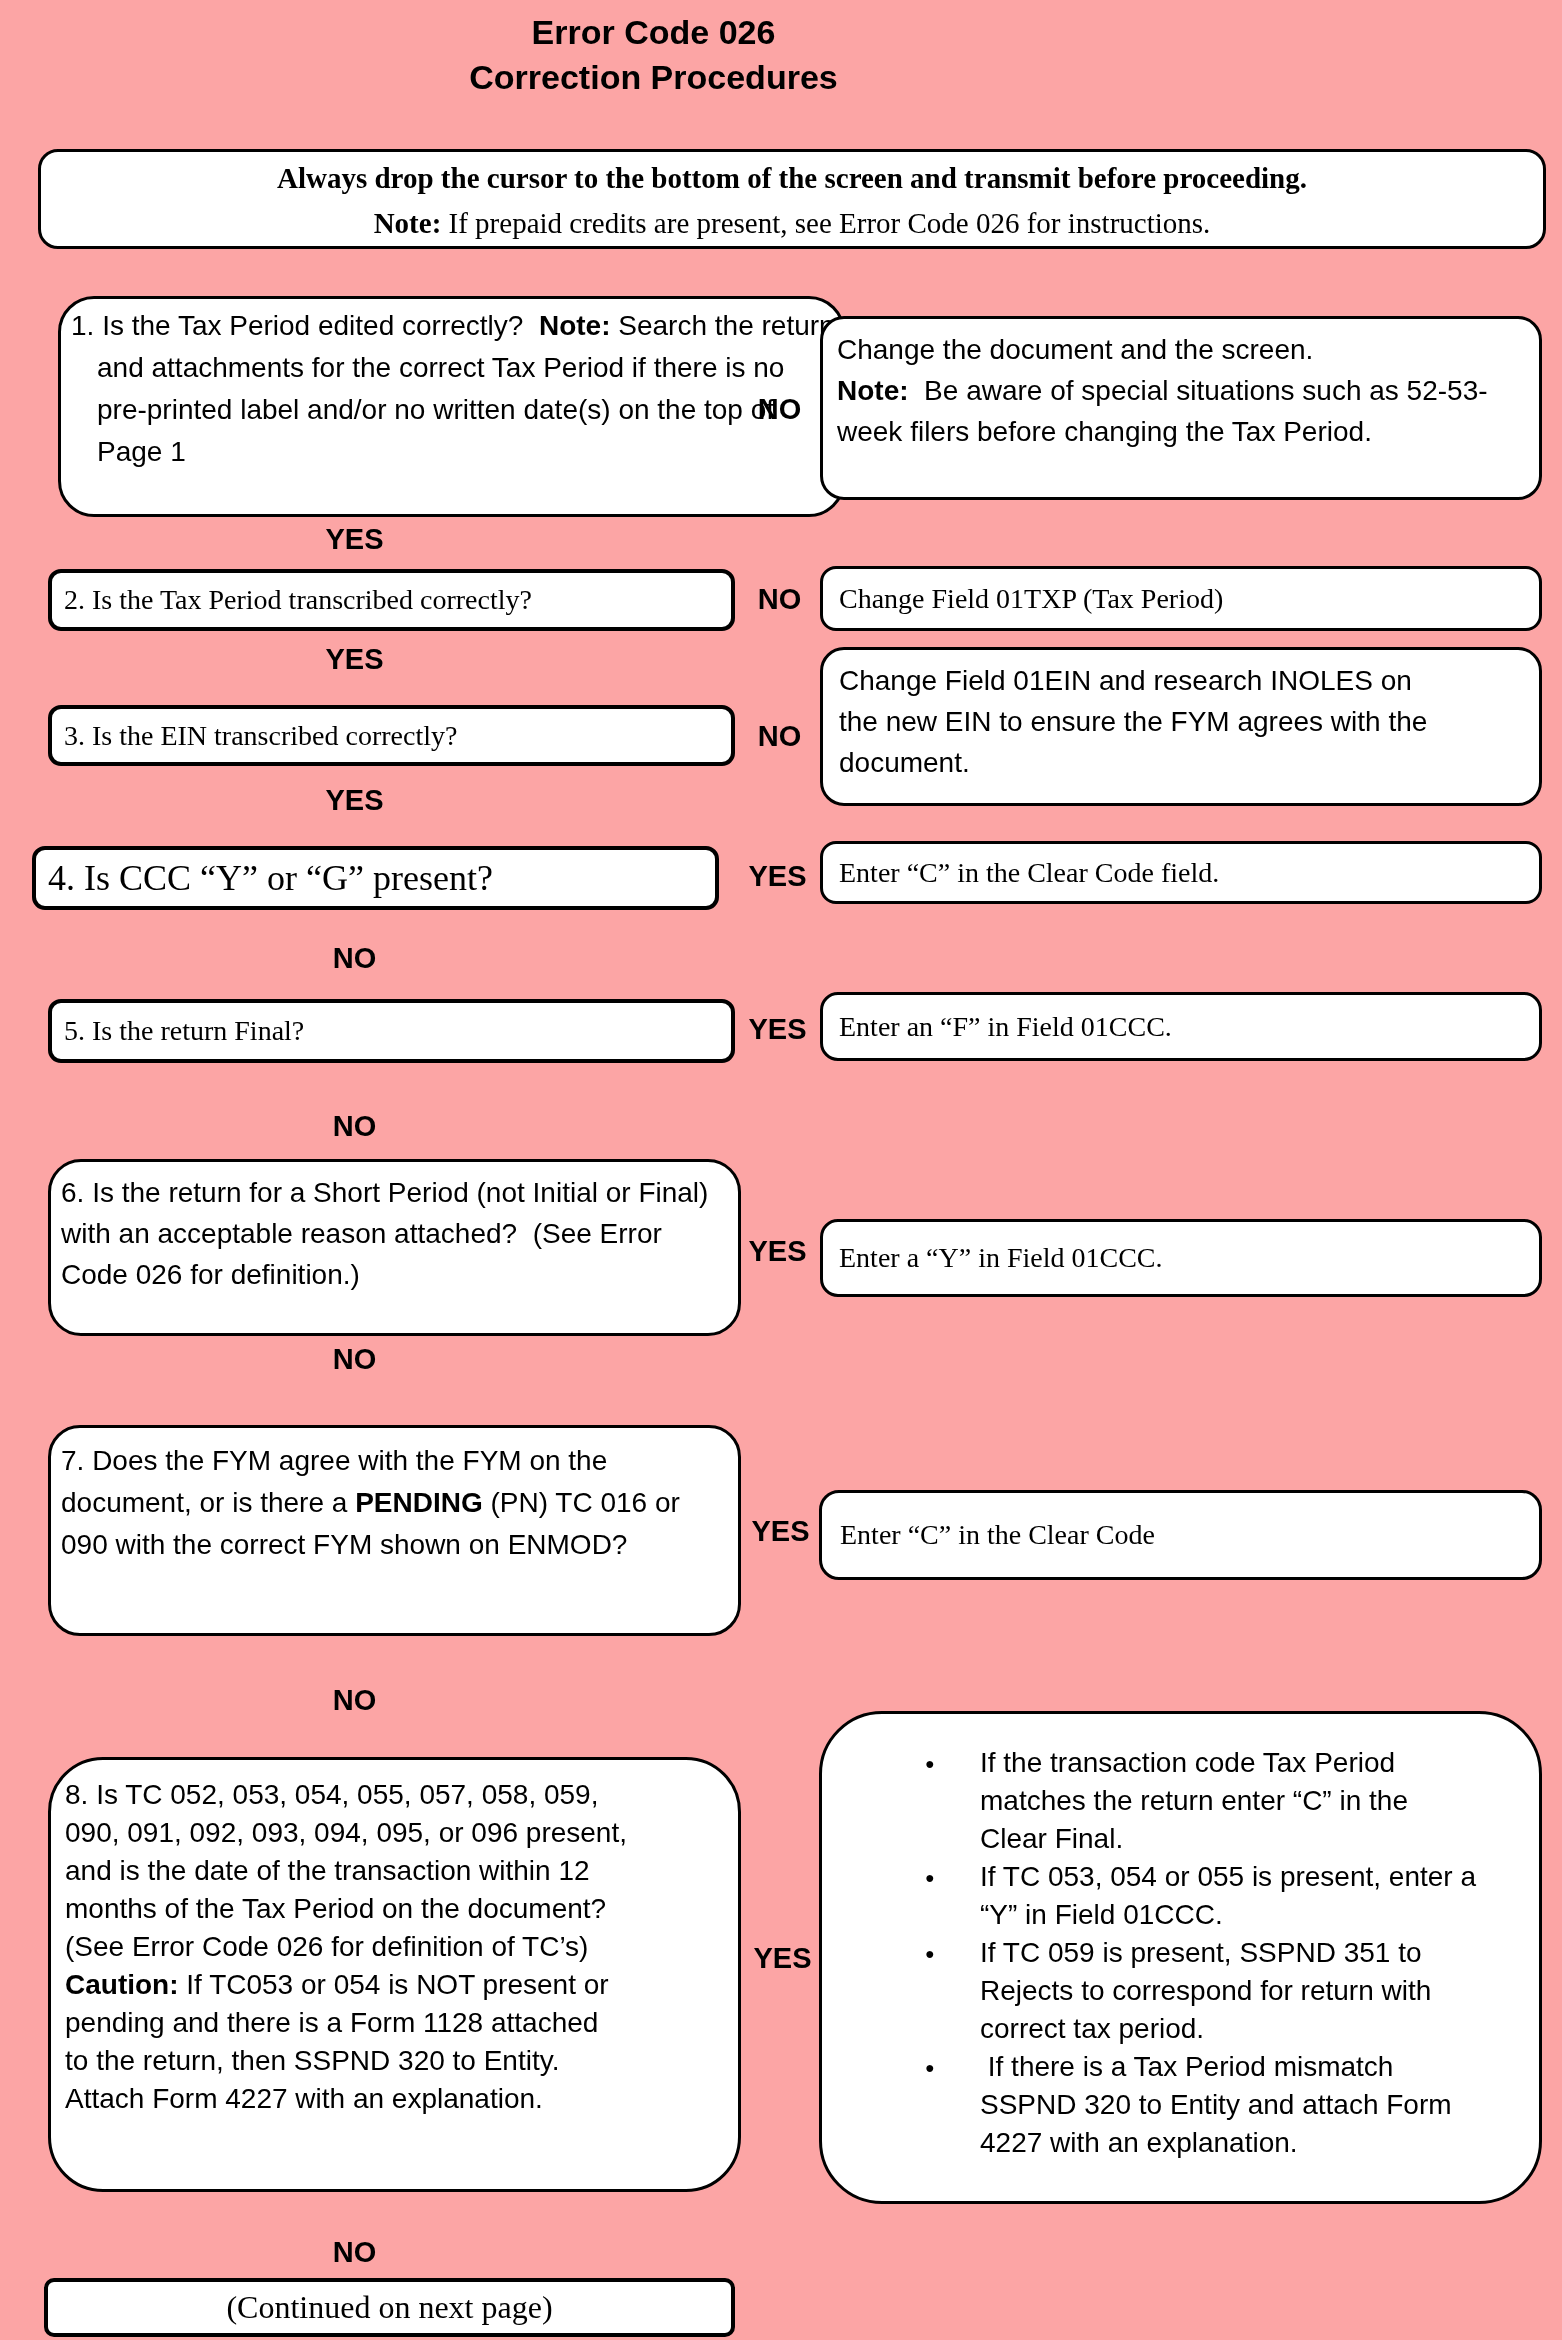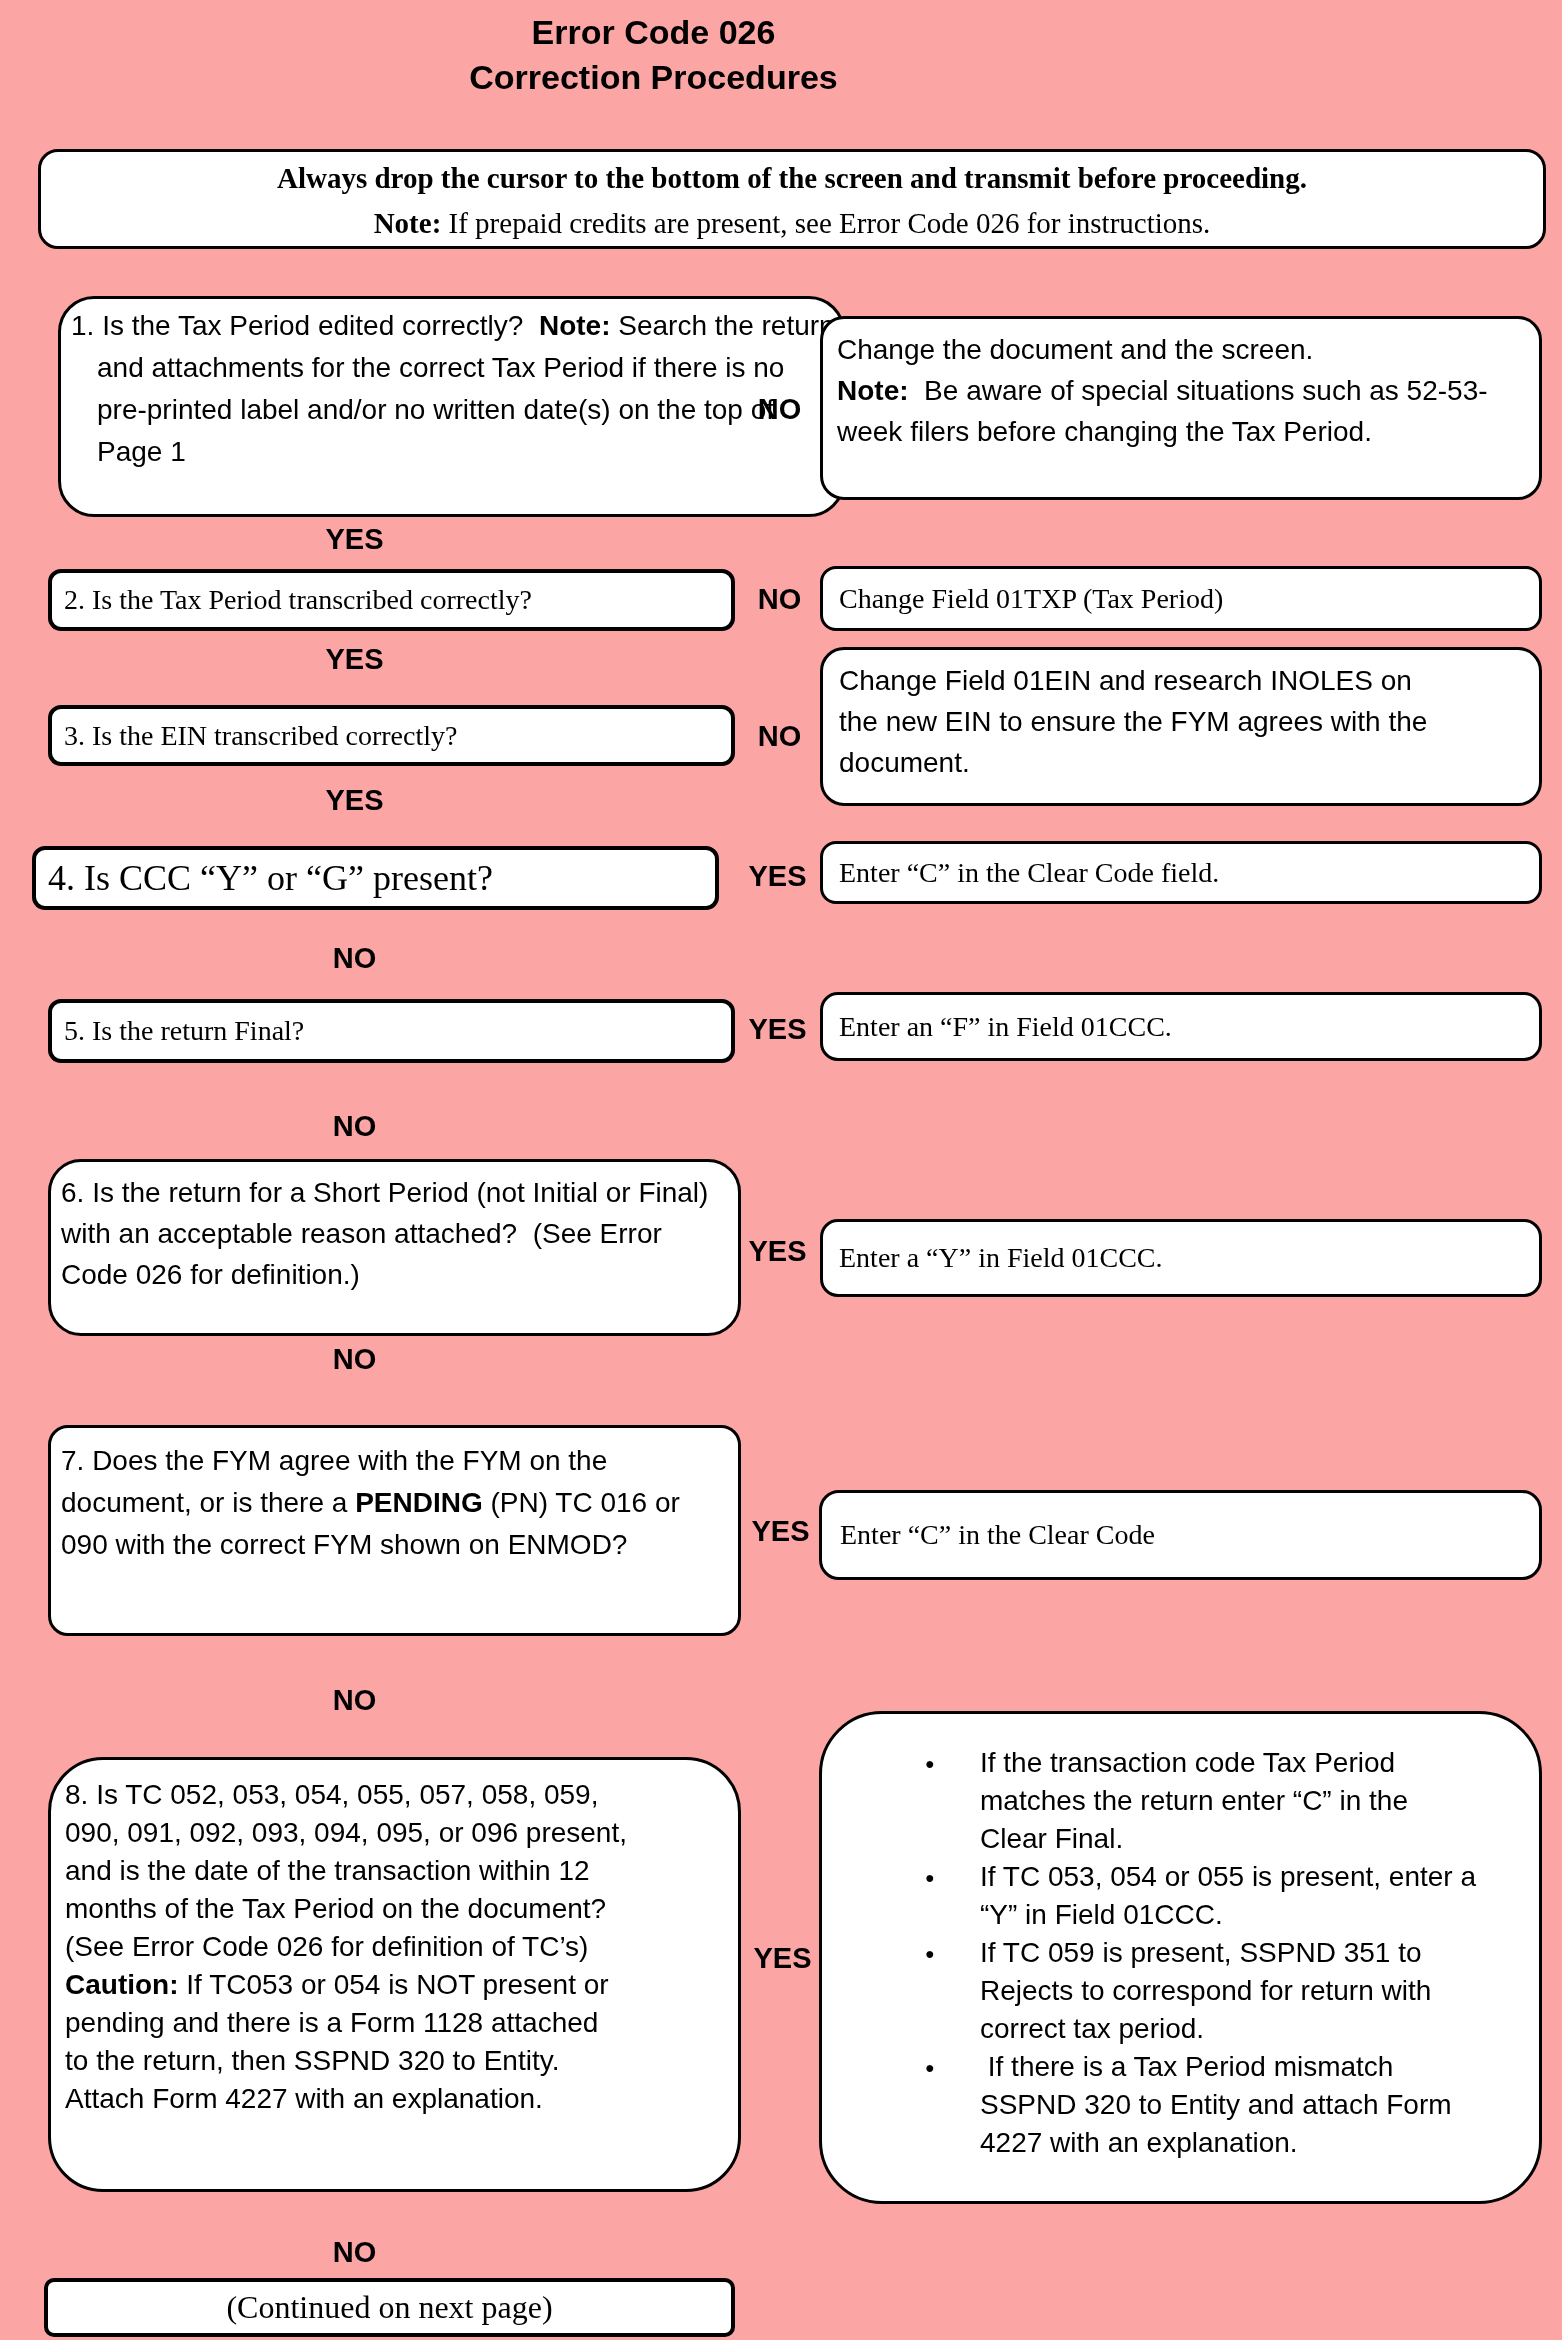--- a/index.html
+++ b/index.html
@@ -55,21 +55,21 @@
   .no5 { left:295px; top:1110px; width:119px; }
 
   
   .q6 { left:48px; top:1159px; width:693px; height:177px; border-radius:33px; padding:10px 24px 0 10px; font-size:28px; line-height:41px; }
   .yes6 { left:734px; top:1235px; width:87px; }
   .a6 { left:820px; top:1219px; width:722px; height:78px; border-radius:18px; padding-left:16px; font-size:28px; }
   .no6 { left:295px; top:1343px; width:119px; }
   .research { left:50px; top:1383px; width:649px; font-size:28px; }
 
   
-  .q7 { left:48px; top:1425px; width:693px; height:211px; border-radius:20px; padding:12px 50px 0 10px; font-size:28px; line-height:42px; }
+  .q7 { left:48px; top:1425px; width:693px; height:211px; border-radius:32px; padding:12px 50px 0 10px; font-size:28px; line-height:42px; }
   .yes7 { left:737px; top:1515px; width:87px; }
   .a7 { left:819px; top:1490px; width:723px; height:90px; border-radius:20px; padding-left:18px; font-size:28px; }
   .no7 { left:295px; top:1684px; width:119px; }
 
   
   .q8 { left:48px; top:1757px; width:693px; height:435px; border-radius:55px; padding:16px 109px 0 14px; font-size:28px; line-height:38px; }
   .yes8 { left:741px; top:1942px; width:83px; }
   .a8 { left:819px; top:1711px; width:723px; height:493px; border-radius:63px; padding:30px 20px 0 0; font-size:28px; line-height:38px; }
   .a8 ul { margin-left:101px; list-style:none; }
   .a8 li { position:relative; padding-left:57px; max-width:554px; }

